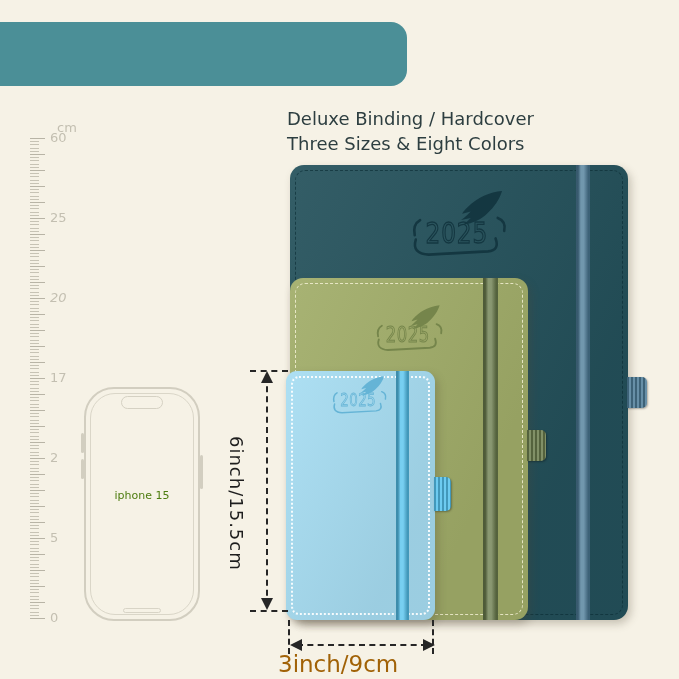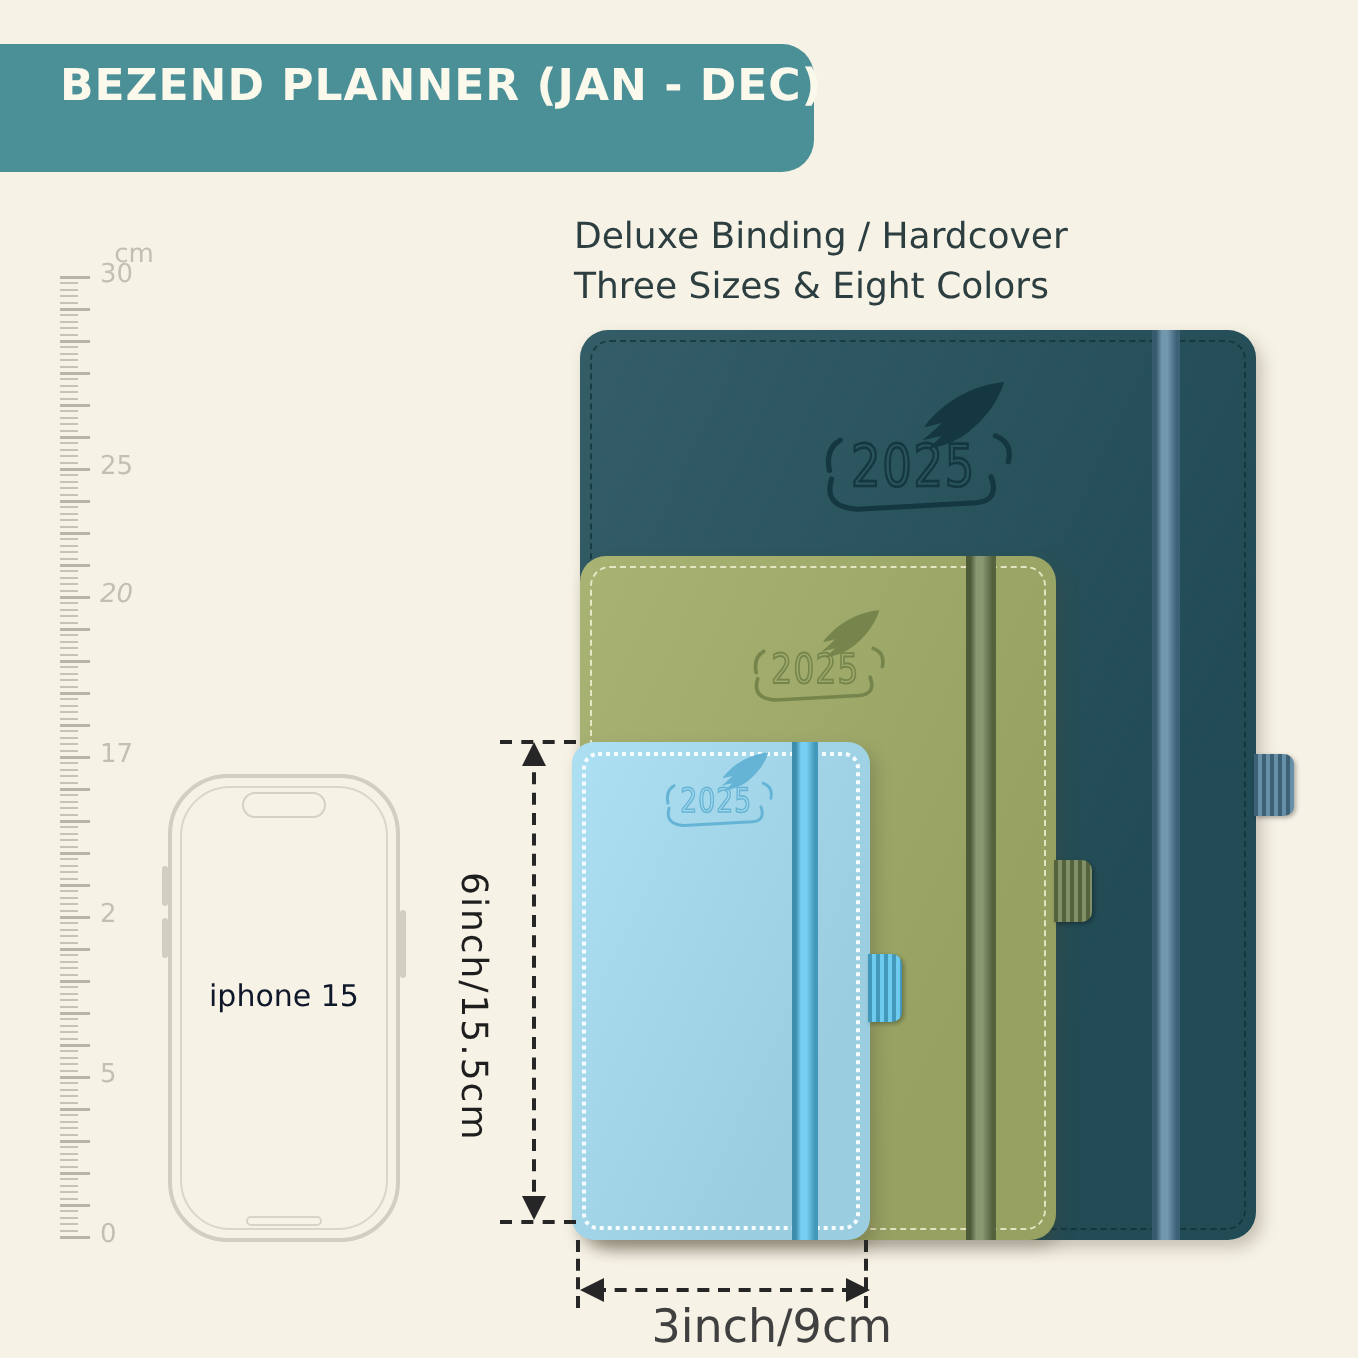--- a/index.html
+++ b/index.html
@@ -30,21 +30,21 @@
          border:2px solid #d2cec0;border-radius:30px;}
   .phone-inner{position:absolute;inset:4px;border:1px solid #dad6c8;border-radius:25px;}
   .island{position:absolute;top:7px;left:50%;transform:translateX(-50%);width:40px;height:11px;
           border:1px solid #d5d1c3;border-radius:7px;}
   .speaker{position:absolute;bottom:6px;left:50%;transform:translateX(-50%);width:36px;height:3px;
            border:1px solid #d8d4c6;border-radius:3px;}
   .side-btn{position:absolute;width:3px;background:#d2cec0;border-radius:2px;}
   .btn-l1{left:-5px;top:44px;height:20px;}
   .btn-l2{left:-5px;top:70px;height:20px;}
   .btn-r{right:-5px;top:66px;height:34px;}
-  .phone-label{position:absolute;top:100px;width:100%;text-align:center;color:#0f172a;font-size:15px;}
+  .phone-label{position:absolute;top:100px;width:100%;text-align:center;color:#4d7c0f;font-size:11px;}
 
   
   .planner{position:absolute;background:
     linear-gradient(115deg, rgba(255,255,255,0.07), rgba(0,0,0,0.07) 75%), var(--cover);
     box-shadow:3px 4px 8px rgba(80,70,50,0.28);}
   .planner-large{left:290px;top:165px;width:338px;height:455px;border-radius:14px;}
   .planner-medium{left:290px;top:278px;width:238px;height:342px;border-radius:13px;}
   .planner-small{left:286px;top:371px;width:149px;height:249px;border-radius:11px;}
   .stitch{position:absolute;inset:5px;border:1px dashed var(--stitch);border-radius:10px;}
   .planner-small .stitch{border-style:dotted;border-width:2px;border-radius:8px;}
@@ -77,43 +77,42 @@
   .h-line{left:297px;top:644px;width:130px;}
   .h-ext-left{left:288px;top:620px;height:34px;}
   .h-ext-right{left:432px;top:620px;height:34px;}
   .arr{width:0;height:0;position:absolute;}
   .arr-up{left:261px;top:371px;border-left:6px solid transparent;border-right:6px solid transparent;border-bottom:12px solid #262626;}
   .arr-down{left:261px;top:598px;border-left:6px solid transparent;border-right:6px solid transparent;border-top:12px solid #262626;}
   .arr-left{left:290px;top:639px;border-top:6px solid transparent;border-bottom:6px solid transparent;border-right:12px solid #262626;}
   .arr-right{left:423px;top:639px;border-top:6px solid transparent;border-bottom:6px solid transparent;border-left:12px solid #262626;}
   .v-dim-label{left:226px;top:436px;height:160px;writing-mode:vertical-rl;
                font-size:18px;color:#1e1e1e;font-weight:500;letter-spacing:1px;}
-  .h-dim-label{left:278px;top:651px;width:168px;text-align:right;font-size:23px;
-               color:#404040;font-weight:500;}
+  .h-dim-label{left:278px;top:651px;width:168px;text-align:left;font-size:23px;
+               color:#a16207;font-weight:500;}
 </style>
 </head>
 <body>
 
 <div id="canvas">
 
   <div class="banner">
-    <div class="banner-title">BEZEND PLANNER (JAN - DEC)</div>
   </div>
 
   <div class="headline">
     <div>Deluxe Binding / Hardcover</div>
     <div>Three Sizes &amp; Eight Colors</div>
   </div>
 
   <div class="ruler" id="ruler">
     <div class="ticks-minor"></div>
     <div class="ticks-major"></div>
   <span class="ruler-label" style="top: 0px; text-align: center;">cm</span>
-      <span class="ruler-label" style="top: 10px;">30</span>
-      <span class="ruler-label" style="top: 90px; margin-top: 16px;">25</span>
+      <span class="ruler-label" style="top: 10px;">60</span>
+      <span class="ruler-label" style="top: 90px;">25</span>
       <span class="ruler-label" style="top: 170px; font-style: italic;">20</span>
       <span class="ruler-label" style="top: 250px;">17</span>
       <span class="ruler-label" style="top: 330px;">2</span>
       <span class="ruler-label" style="top: 410px;">5</span>
       <span class="ruler-label" style="top: 490px;">0</span>
     </div>
 
   <div class="phone">
     <div class="phone-inner"></div>
     <div class="island"></div>

